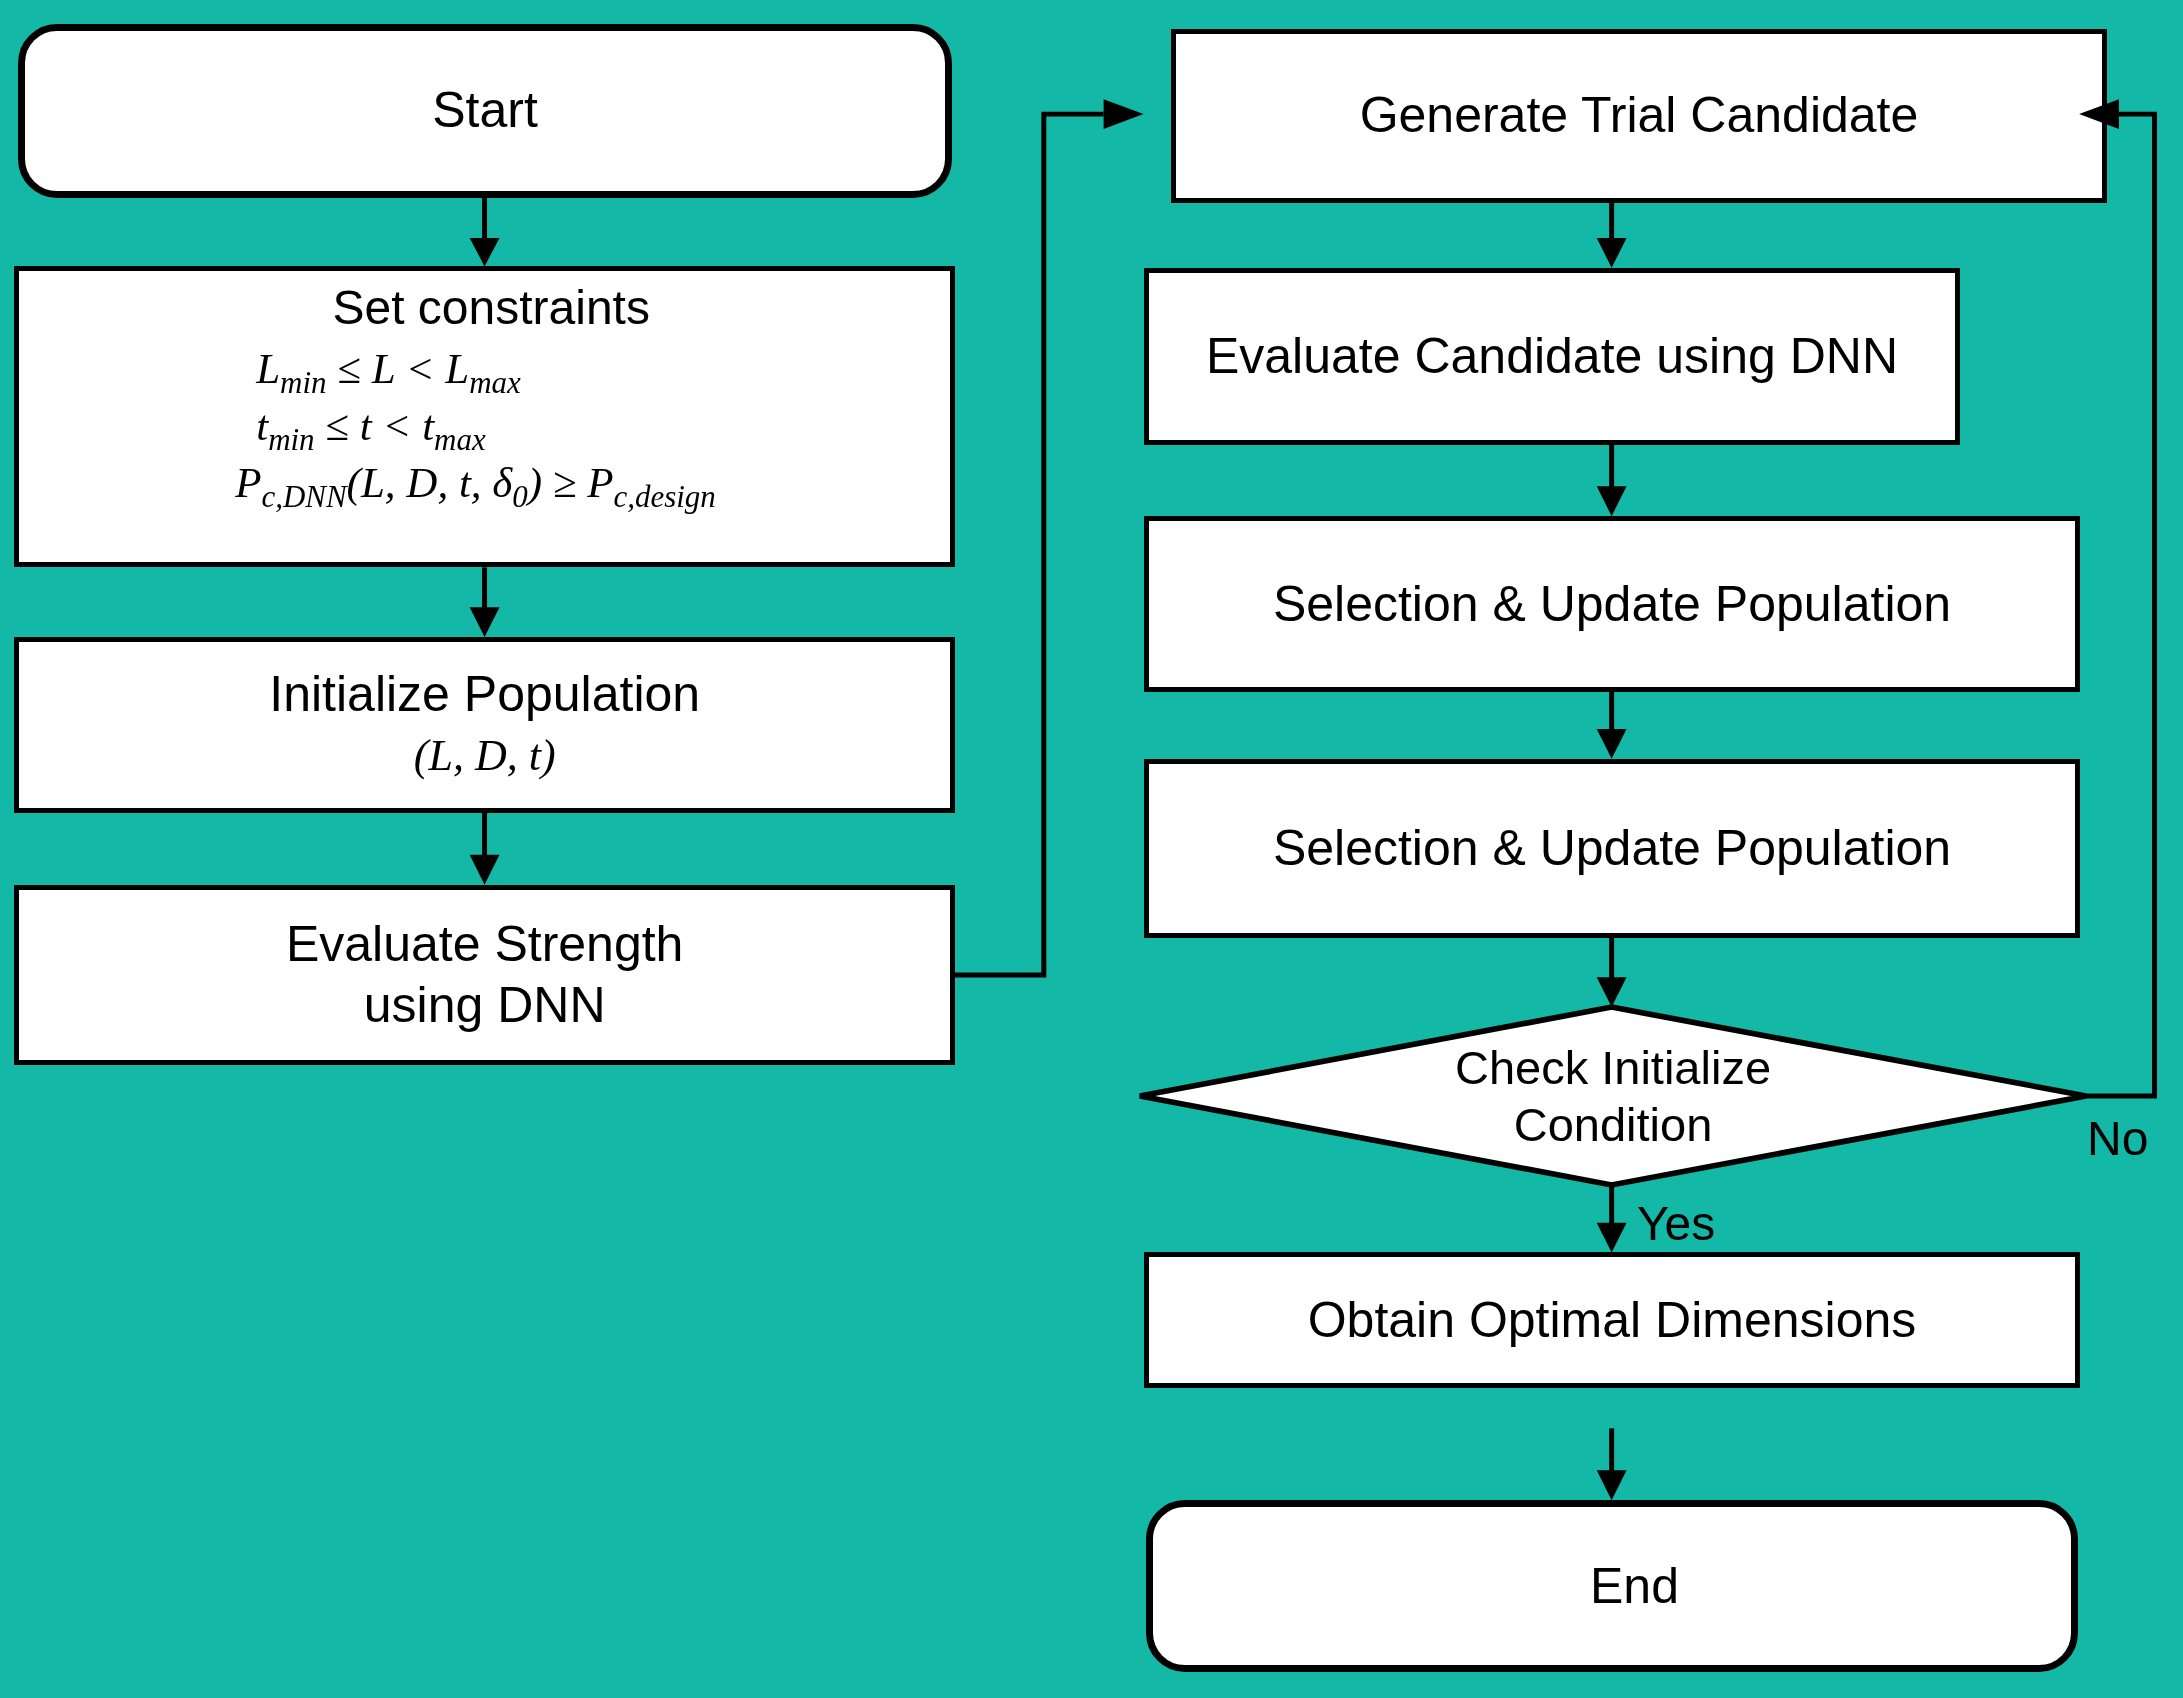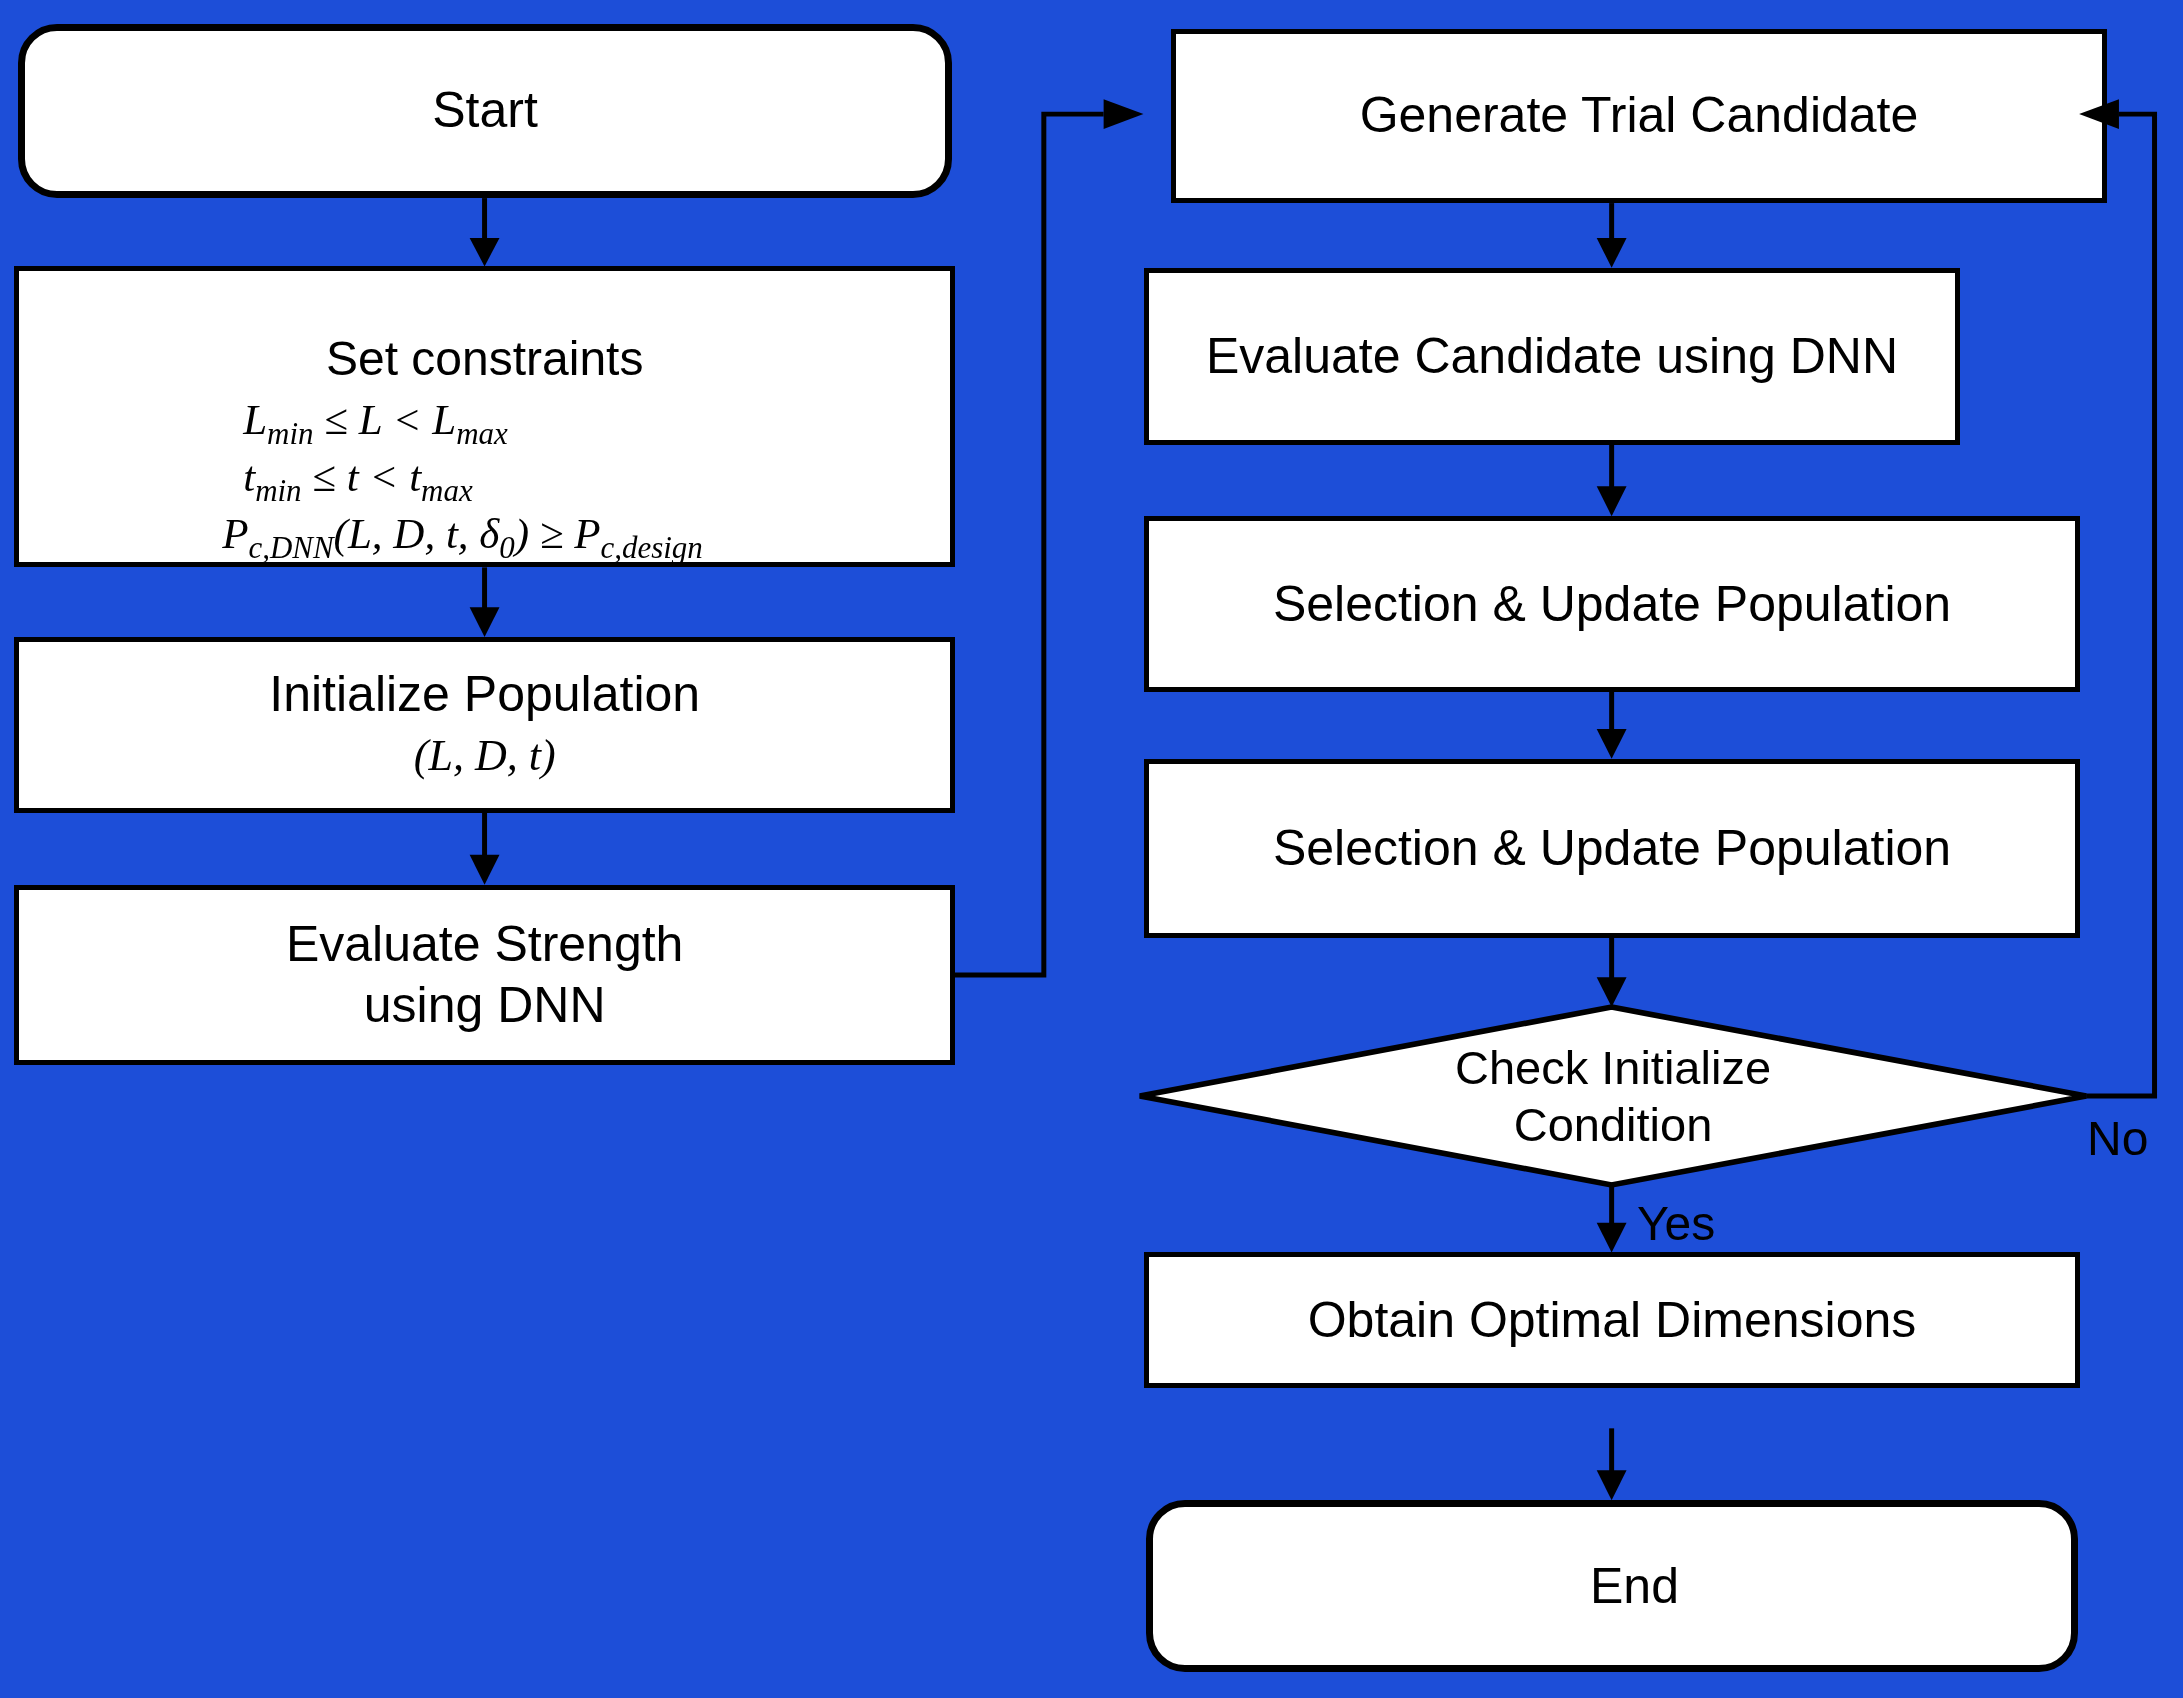--- a/index.html
+++ b/index.html
@@ -4,21 +4,21 @@
 <style>
   html, body {
     margin: 0;
     padding: 0;
     background: #ffffff;
   }
   #canvas {
     position: relative;
     width: 2183px;
     height: 1699px;
-    background: #1d4ed8;
+    background: #14b8a6;
     font-family: "Liberation Sans", sans-serif;
     color: #000000;
     overflow: hidden;
   }
   .node {
     position: absolute;
     box-sizing: border-box;
     background: #ffffff;
     border: 5.7px solid #000000;
     display: flex;
@@ -27,23 +27,24 @@
     justify-content: center;
     text-align: center;
     font-size: 50px;
     line-height: 61px;
   }
   .terminator {
     border-width: 7.1px;
     border-radius: 39px;
   }
   .constraints {
-    justify-content: flex-end;
+    justify-content: flex-start;
     align-items: stretch;
     text-align: left;
+    padding-left: 13px;
   }
   .constraints .title {
     text-align: center;
     font-size: 48px;
     margin-top: 11.4px;
     line-height: 51px;
   }
   .equations {
     margin-top: 7.1px;
     font-family: "Liberation Serif", serif;

